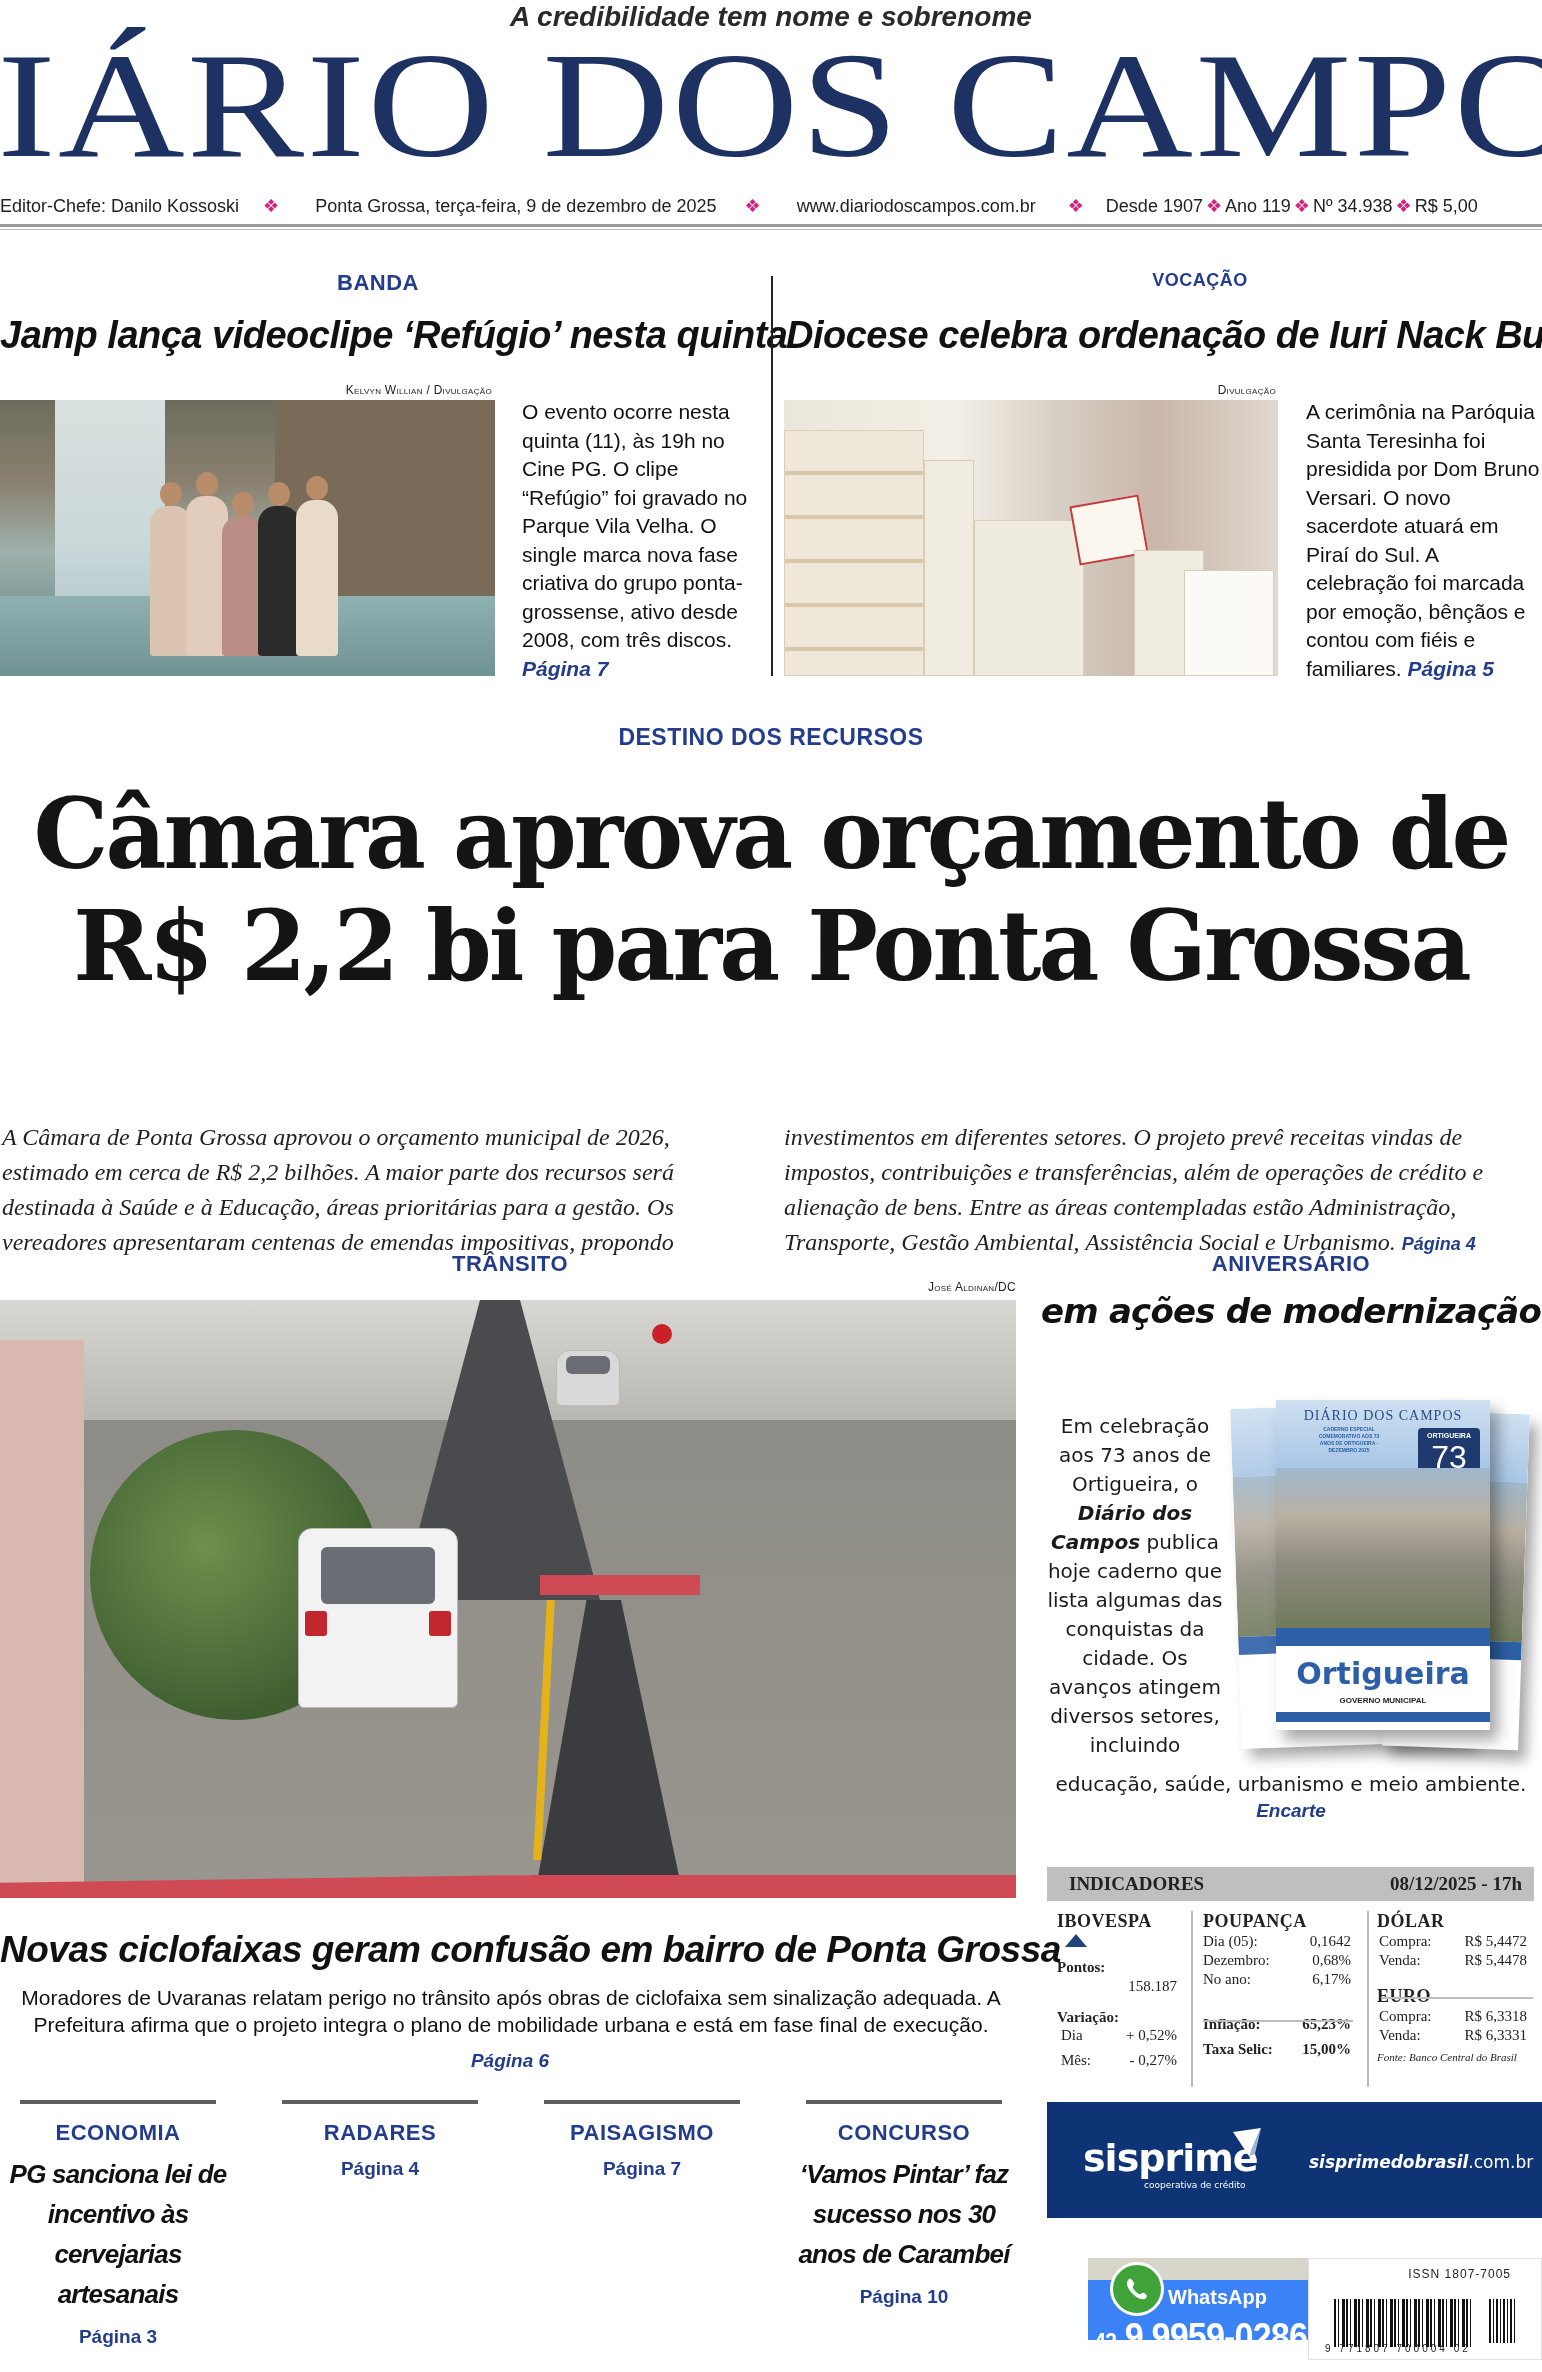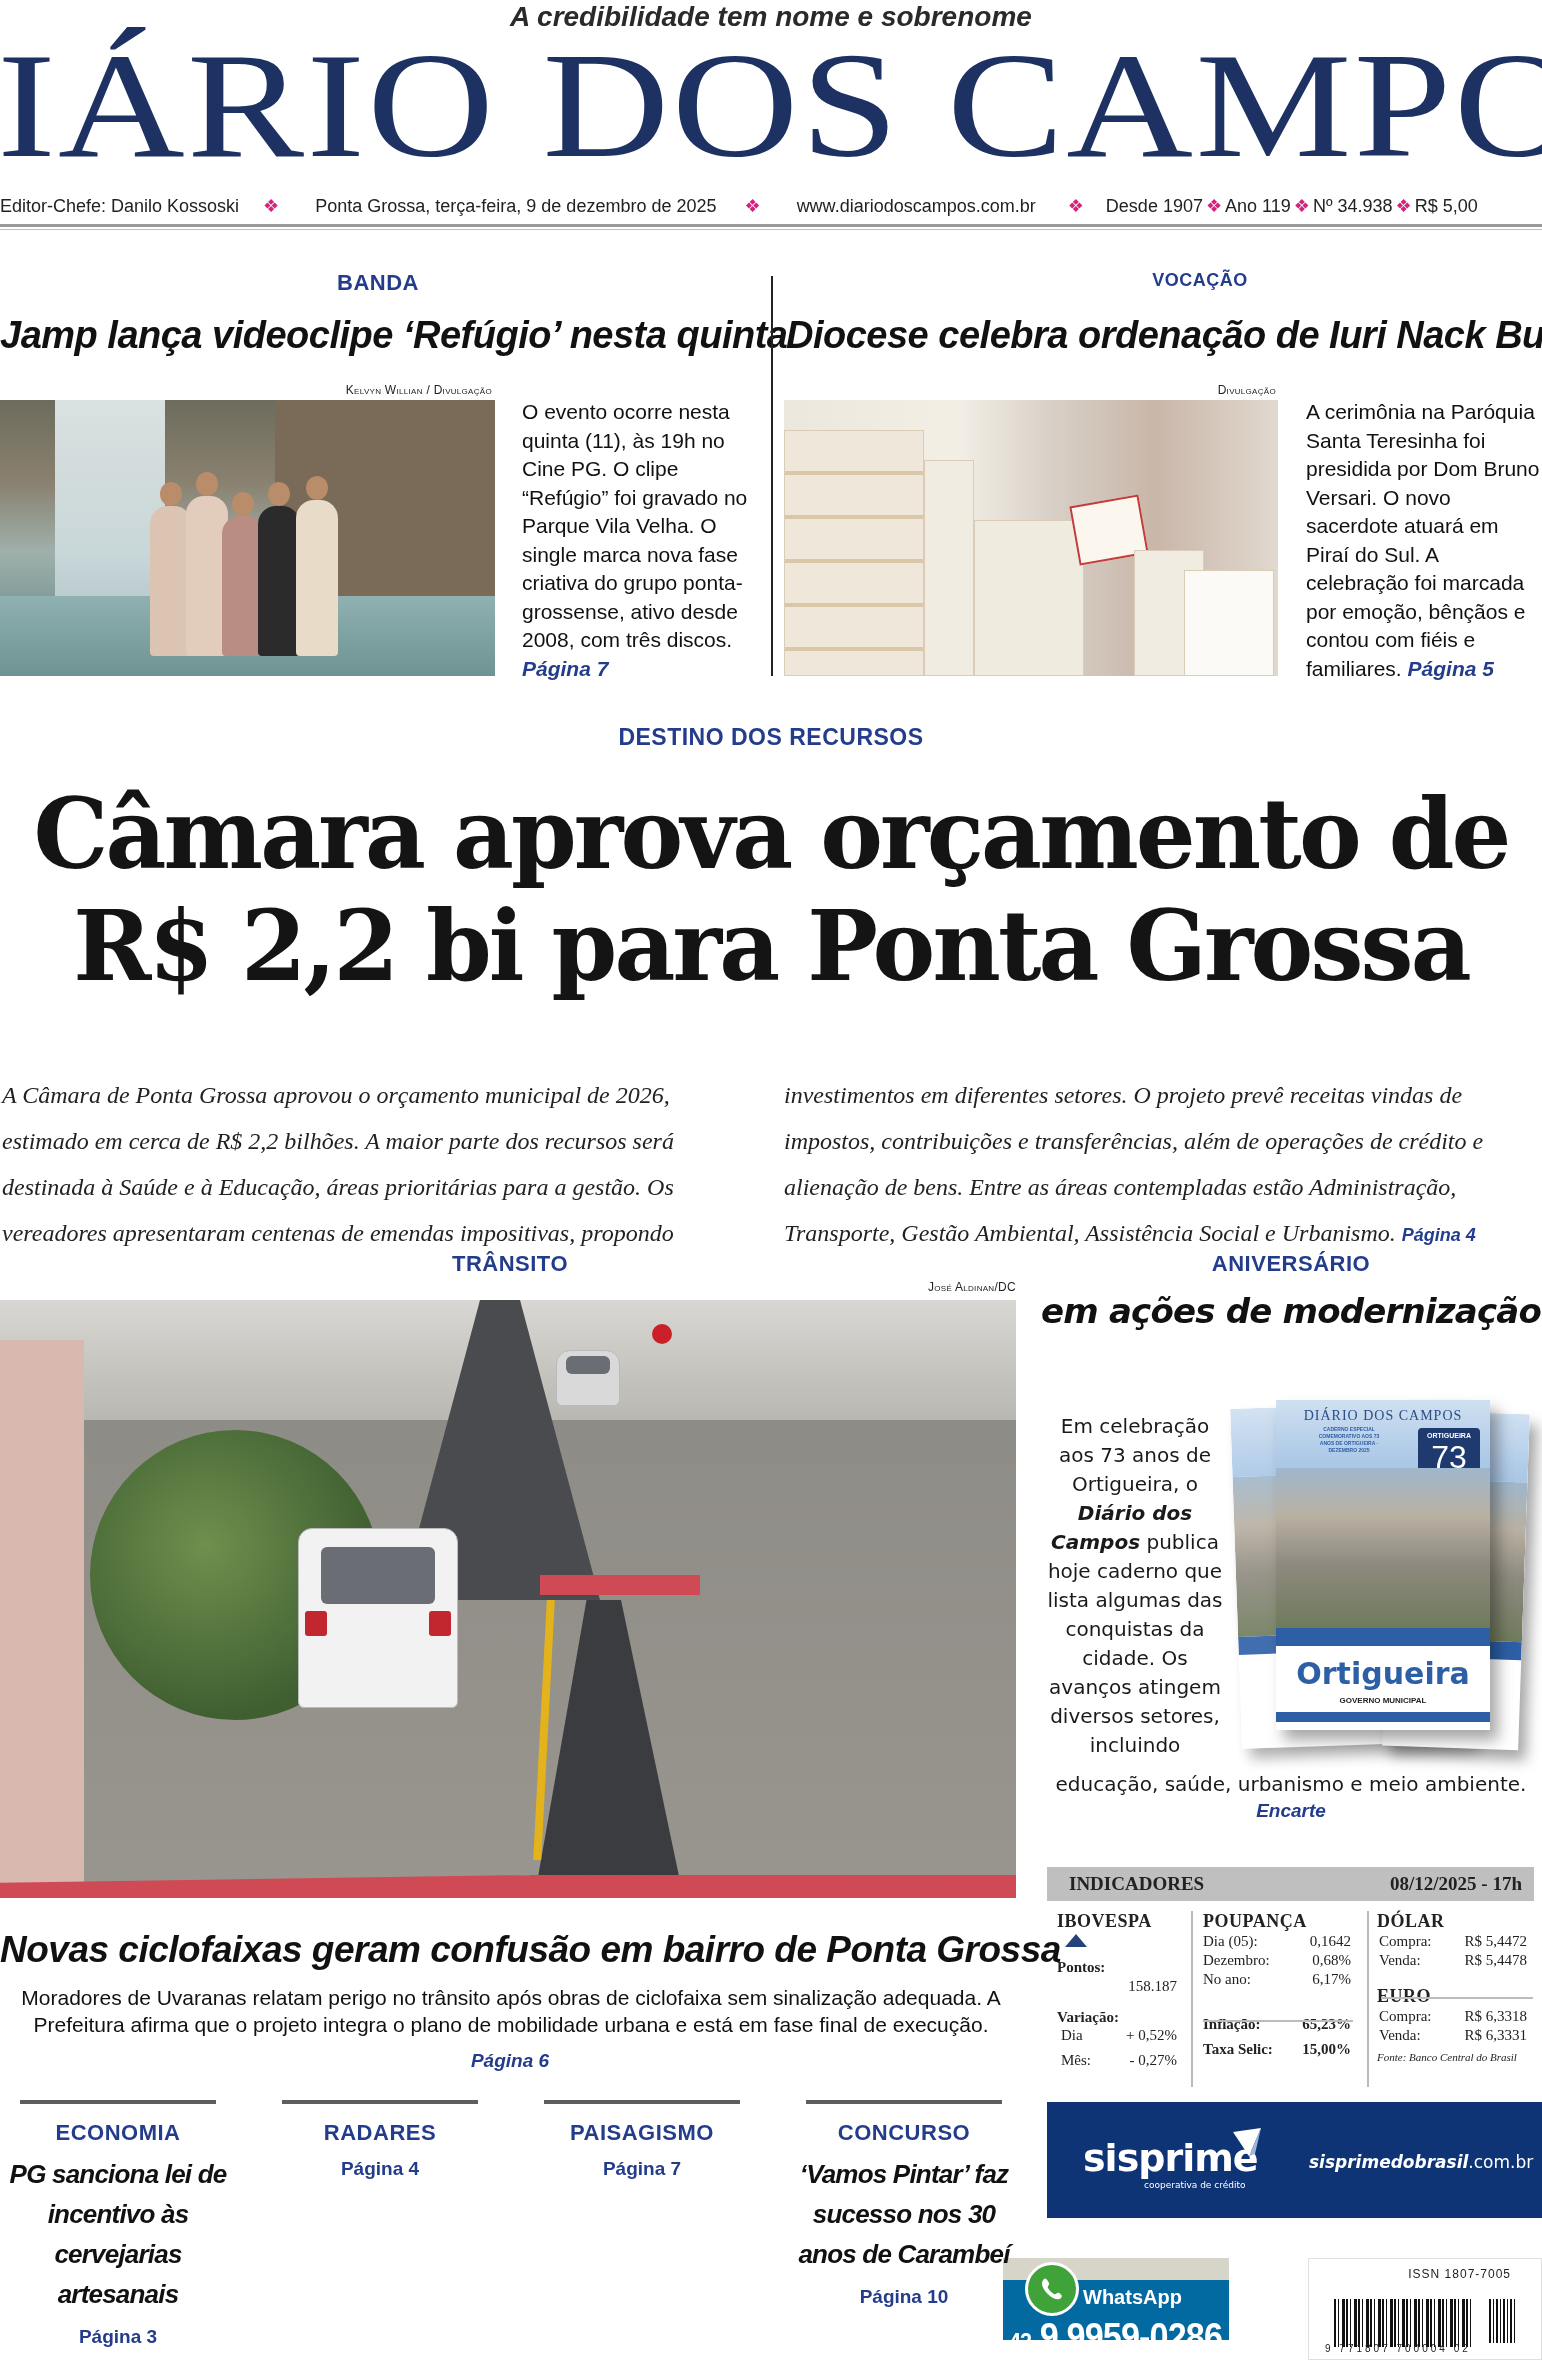--- a/index.html
+++ b/index.html
@@ -47,21 +47,21 @@
   .yellow-line { position: absolute; background: #e4b21a; }
   .tree { position: absolute; border-radius: 50%; background: radial-gradient(circle at 40% 40%, #6f8f4e, #3f5f31 70%); }
   .wall { position: absolute; background: #d9b8b0; }
   .car { position: absolute; background: #f2f2f2; border-radius: 14px 14px 6px 6px; border: 1px solid #bbb; }
   .car .win { position: absolute; left: 14%; top: 10%; width: 72%; height: 32%; background: #6a6d73; border-radius: 6px; }
   .car .lamp { position: absolute; top: 46%; width: 14%; height: 14%; background: #c2262e; border-radius: 3px; }
 
   
   .main-head { left: 0; top: 778px; width: 1542px; text-align: center; font-family: "DejaVu Serif", serif; font-weight: bold; font-size: 98px; line-height: 112px; color: #141414; letter-spacing: -3px; }
   .main-head .ln { display: block; transform: scaleX(0.96); }
-  .lead { font-family: "Liberation Serif", serif; font-style: italic; font-size: 24px; line-height: 46px; color: #222; }
+  .lead { font-family: "Liberation Serif", serif; font-style: italic; font-size: 24px; line-height: 35px; color: #222; margin-top: 48px; }
 
   
   .ort-head { font-family: "DejaVu Sans", sans-serif; font-weight: bold; font-style: italic; font-size: 34px; line-height: 42px; text-align: center; color: #111; letter-spacing: -0.8px; }
   .ort-text { font-family: "DejaVu Sans", sans-serif; font-size: 20px; line-height: 29px; text-align: center; color: #1a1a1a; }
   .mag { position: absolute; background: #fff; box-shadow: 8px 10px 14px rgba(0,0,0,.35); overflow: hidden; }
   .mag .top { position: absolute; left: 0; top: 0; width: 100%; height: 68px; background: linear-gradient(180deg,#cfe0f1,#a8c6e6); }
   .mag .city { position: absolute; left: 0; top: 68px; width: 100%; height: 160px; background: linear-gradient(180deg,#9fb7cc 0%,#b9b0a2 30%,#8e8a80 60%,#6f7b5a 100%); }
   .mag .band { position: absolute; left: 0; top: 228px; width: 100%; height: 18px; background: #2d5fa6; }
   .mag .bottom-band { position: absolute; left: 0; bottom: 8px; width: 100%; height: 10px; background: #2d5fa6; }
   .mag-title { position: absolute; left: 0; top: 8px; width: 100%; text-align: center; font-family: "Liberation Serif", serif; font-size: 14px; color: #2a4e86; letter-spacing: 1px; }
@@ -83,21 +83,21 @@
   .hdiv { position: absolute; height: 2px; background: #bcbcbc; }
   .tri { display: inline-block; width: 0; height: 0; border-left: 11px solid transparent; border-right: 11px solid transparent; border-bottom: 13px solid #23437a; margin-left: 8px; vertical-align: 1px; }
 
   
   .sis { left: 1047px; top: 2102px; width: 495px; height: 116px; background: #0e3476; }
   .sis-logo { position: absolute; left: 36px; top: 34px; color: #fff; font-family: "DejaVu Sans", sans-serif; font-weight: bold; font-size: 38px; letter-spacing: -1px; }
   .sis-sub { position: absolute; left: 97px; top: 78px; color: #fff; font-size: 9px; font-family: "DejaVu Sans", sans-serif; }
   .sis-url { position: absolute; left: 262px; top: 50px; color: #fff; font-family: "DejaVu Sans", sans-serif; font-size: 17px; }
   .sis-url b { font-style: italic; }
 
-  .wa { left: 1003px; top: 2258px; width: 226px; height: 82px; background: #0369a1; overflow: hidden; }
+  .wa { left: 1088px; top: 2258px; width: 226px; height: 82px; background: #3b82f6; overflow: hidden; }
   .wa-top { position: absolute; left: 0; top: 0; width: 100%; height: 22px; background: #d7d4ca; }
   .wa-icon { position: absolute; left: 22px; top: 4px; width: 54px; height: 54px; border-radius: 50%; background: #3fa33a; border: 3px solid #fff; }
   .wa-label { position: absolute; left: 80px; top: 28px; color: #fff; font-weight: bold; font-size: 20px; }
   .wa-num { position: absolute; left: 6px; top: 58px; color: #fff; font-weight: bold; font-size: 38px; font-family: "Liberation Sans", sans-serif; letter-spacing: -1px; white-space: nowrap; transform: scaleX(0.9); transform-origin: left; }
   .wa-num small { font-size: 24px; }
 
   .issn { left: 1308px; top: 2258px; width: 234px; height: 102px; background: #fff; border: 1px solid #e0e0e0; }
   .issn-label { position: absolute; right: 30px; top: 8px; font-size: 12px; letter-spacing: 1px; color: #222; }
   .barcode { position: absolute; left: 25px; top: 40px; width: 140px; height: 48px; background: repeating-linear-gradient(90deg,#111 0 2px,#fff 2px 4px,#111 4px 5px,#fff 5px 8px,#111 8px 11px,#fff 11px 12px); }
   .barcode2 { position: absolute; left: 180px; top: 40px; width: 28px; height: 44px; background: repeating-linear-gradient(90deg,#111 0 2px,#fff 2px 4px,#111 4px 5px,#fff 5px 7px); }

